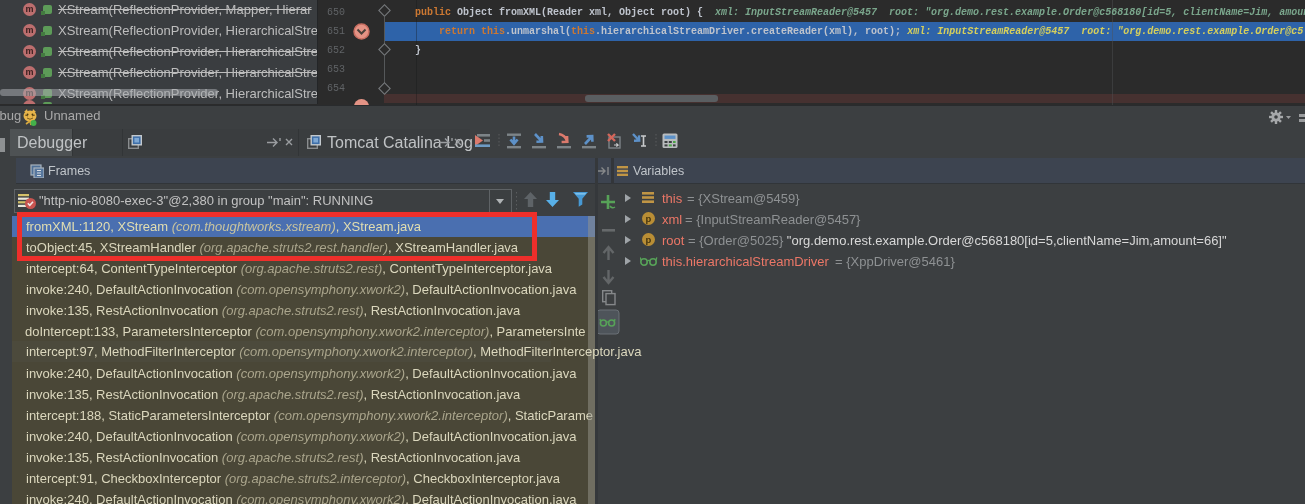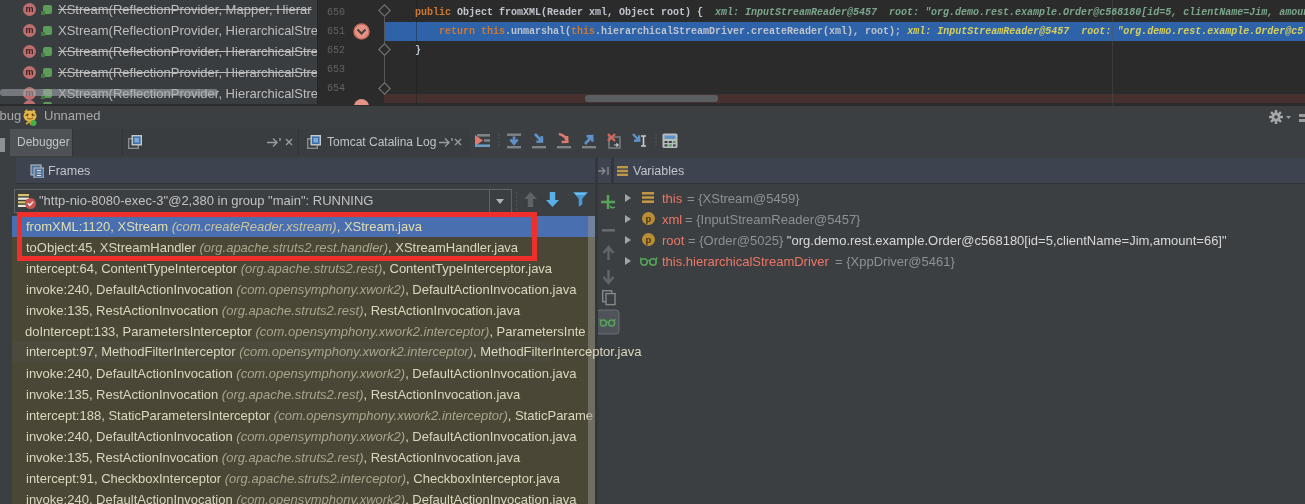--- a/index.html
+++ b/index.html
@@ -19,21 +19,21 @@
 .prow{position:absolute;left:0;width:318px;height:21px;line-height:21px;color:#bdbdbd;font-size:13px;white-space:nowrap;}
 .strike{text-decoration:line-through;}
 .micon{position:absolute;left:23px;top:4px;width:13px;height:13px;border-radius:50%;background:#bc6e6e;color:#3c2020;font-size:9px;font-weight:bold;text-align:center;line-height:13px;}
 .gicon{position:absolute;left:43px;top:6px;width:9px;height:9px;background:#5d9b58;border-radius:2px;}
 .gicon:after{content:"";position:absolute;left:-2px;bottom:-1px;width:4px;height:4px;background:#437a40;}
 .ptext{position:absolute;left:58px;text-align:center;}
 
 #tw{left:0;top:105px;width:1305px;height:399px;background:#3c3f41;border-top:1px solid #292b2d;}
 #twhead{left:0;top:106px;width:1305px;height:21px;color:#a9a9a9;font-size:13px;}
 #tabs{left:0;top:127px;width:1305px;height:31px;}
-.tab{position:absolute;top:0;height:31px;line-height:31px;color:#c0c3c5;font-size:12px;}
+.tab{position:absolute;top:0;height:31px;line-height:31px;color:#c0c3c5;font-size:16px;}
 #phead{left:16px;top:158px;width:1305px;height:26px;background:#3d4450;border-bottom:1px solid #313539;}
 .ptitle{position:absolute;top:0;height:26px;line-height:26px;color:#c0c5ca;font-size:12.5px;}
 
 #flist{left:12px;top:216px;width:583px;height:288px;background:#4a4737;overflow:hidden;}
 .frow{position:absolute;left:0;width:1000px;height:21px;line-height:21px;font-size:13px;color:#dbd7bd;white-space:nowrap;padding-left:14px;}
 .fpkg{color:#aaa58c;font-style:italic;}
 .fsel{background:#4a6fb0;color:#e2deb0;}
 #ftip{left:12px;top:341px;width:539px;height:21px;line-height:21px;background:#4c4a3c;font-size:13px;color:#dbd7bd;white-space:nowrap;padding-left:14px;z-index:30;}
 #redrect{left:17px;top:212px;width:520px;height:49px;border:5px solid #ee2f2b;z-index:40;}
 
@@ -283,21 +283,21 @@
   <g transform="translate(30,2)">
     <path d="M6.5 15 L13 8 L9.2 8 L9.2 0 L3.8 0 L3.8 8 L0 8 Z" fill="#58b0e8"></path>
   </g>
   <g transform="translate(57,2)">
     <path d="M0 0 H15 L9.3 6.8 V12.6 L5.7 14.8 V6.8 Z" fill="#4799d4"></path>
     <path d="M1.8 1.2 H13.2 L12 2.6 H3 Z" fill="#8ecdf0"></path>
   </g>
 </svg>
 
 <div id="flist" class="abs">
-  <div class="frow fsel" style="top:0px;">fromXML:1120, XStream <span class="fpkg">(com.createReader.xstream)</span>, XStream.java</div>
+  <div class="frow fsel" style="top:0px;">fromXML:1120, XStream <span class="fpkg">(com.thoughtworks.xstream)</span>, XStream.java</div>
   <div class="frow" style="top:21px;">toObject:45, XStreamHandler <span class="fpkg">(org.apache.struts2.rest.handler)</span>, XStreamHandler.java</div>
   <div class="frow" style="top:42px;">intercept:64, ContentTypeInterceptor <span class="fpkg">(org.apache.struts2.rest)</span>, ContentTypeInterceptor.java</div>
   <div class="frow" style="top:63px;">invoke:240, DefaultActionInvocation <span class="fpkg">(com.opensymphony.xwork2)</span>, DefaultActionInvocation.java</div>
   <div class="frow" style="top:84px;">invoke:135, RestActionInvocation <span class="fpkg">(org.apache.struts2.rest)</span>, RestActionInvocation.java</div>
   <div class="frow" style="top:105px;padding-left:13px;">doIntercept:133, ParametersInterceptor <span class="fpkg">(com.opensymphony.xwork2.interceptor)</span>, ParametersInte</div>
   <div class="frow" style="top:147px;">invoke:240, DefaultActionInvocation <span class="fpkg">(com.opensymphony.xwork2)</span>, DefaultActionInvocation.java</div>
   <div class="frow" style="top:168px;">invoke:135, RestActionInvocation <span class="fpkg">(org.apache.struts2.rest)</span>, RestActionInvocation.java</div>
   <div class="frow" style="top:189px;">intercept:188, StaticParametersInterceptor <span class="fpkg">(com.opensymphony.xwork2.interceptor)</span>, StaticParame</div>
   <div class="frow" style="top:210px;">invoke:240, DefaultActionInvocation <span class="fpkg">(com.opensymphony.xwork2)</span>, DefaultActionInvocation.java</div>
   <div class="frow" style="top:231px;">invoke:135, RestActionInvocation <span class="fpkg">(org.apache.struts2.rest)</span>, RestActionInvocation.java</div>

